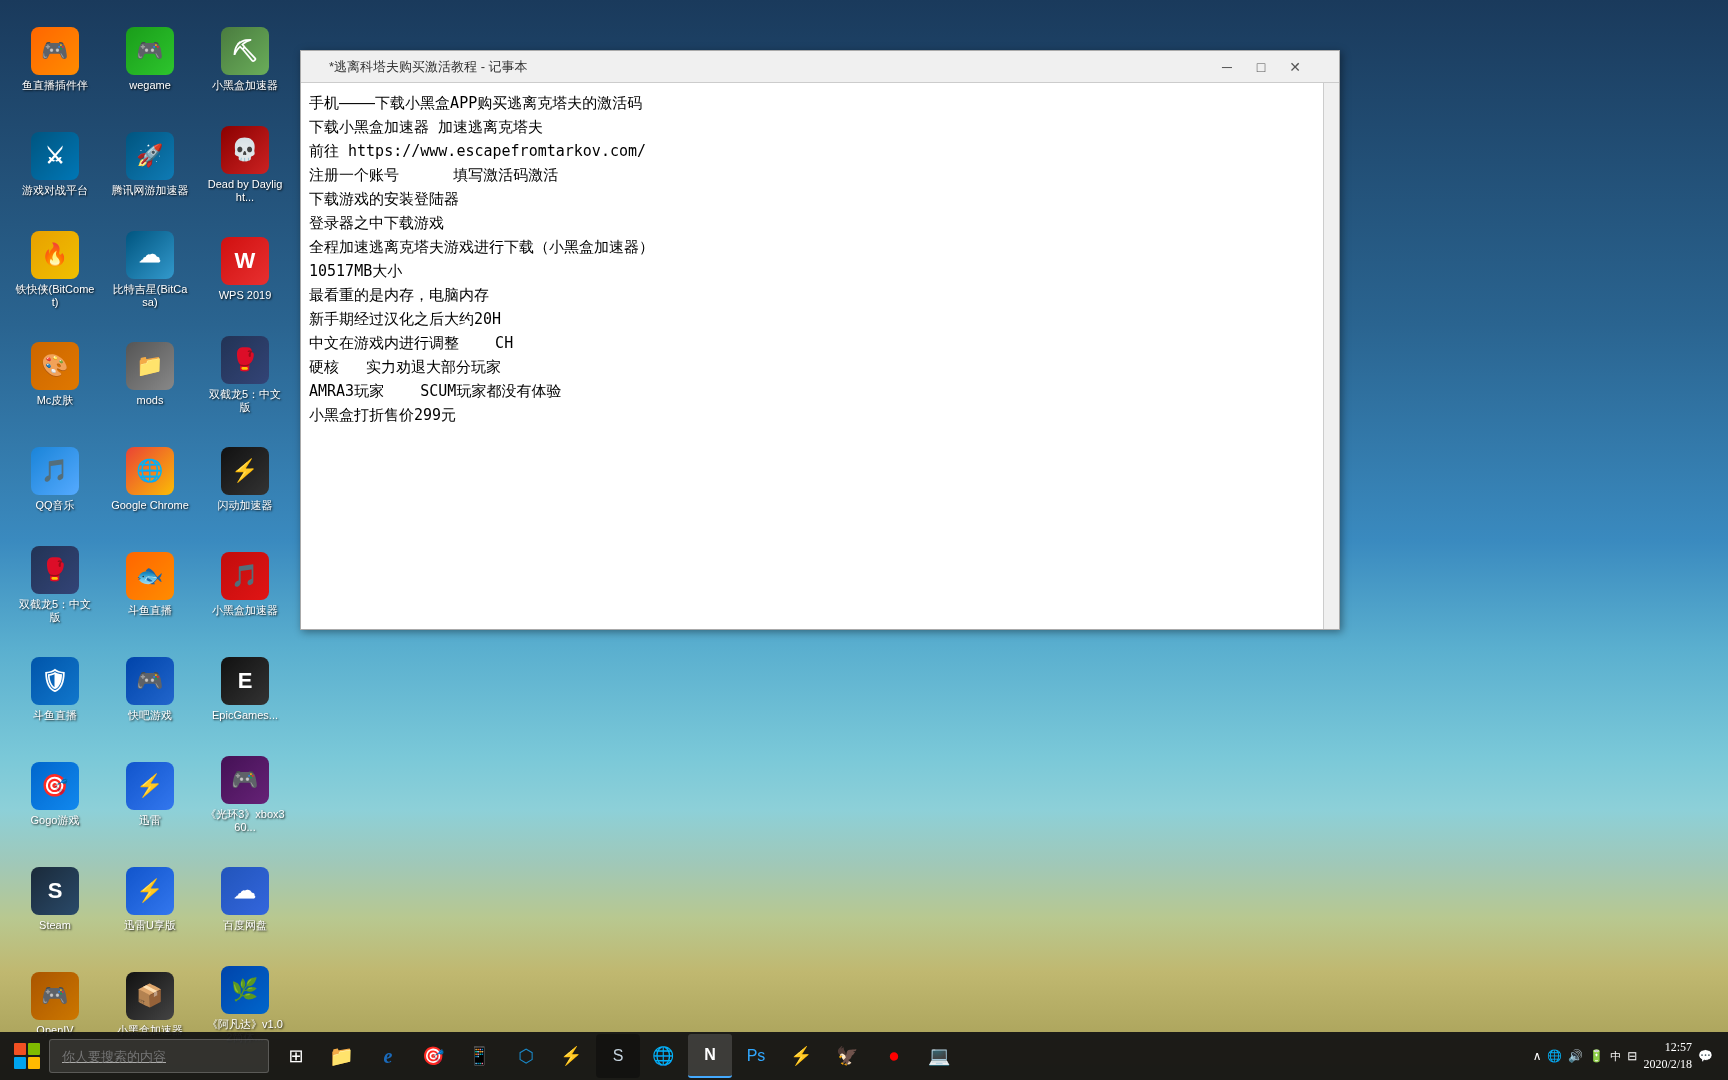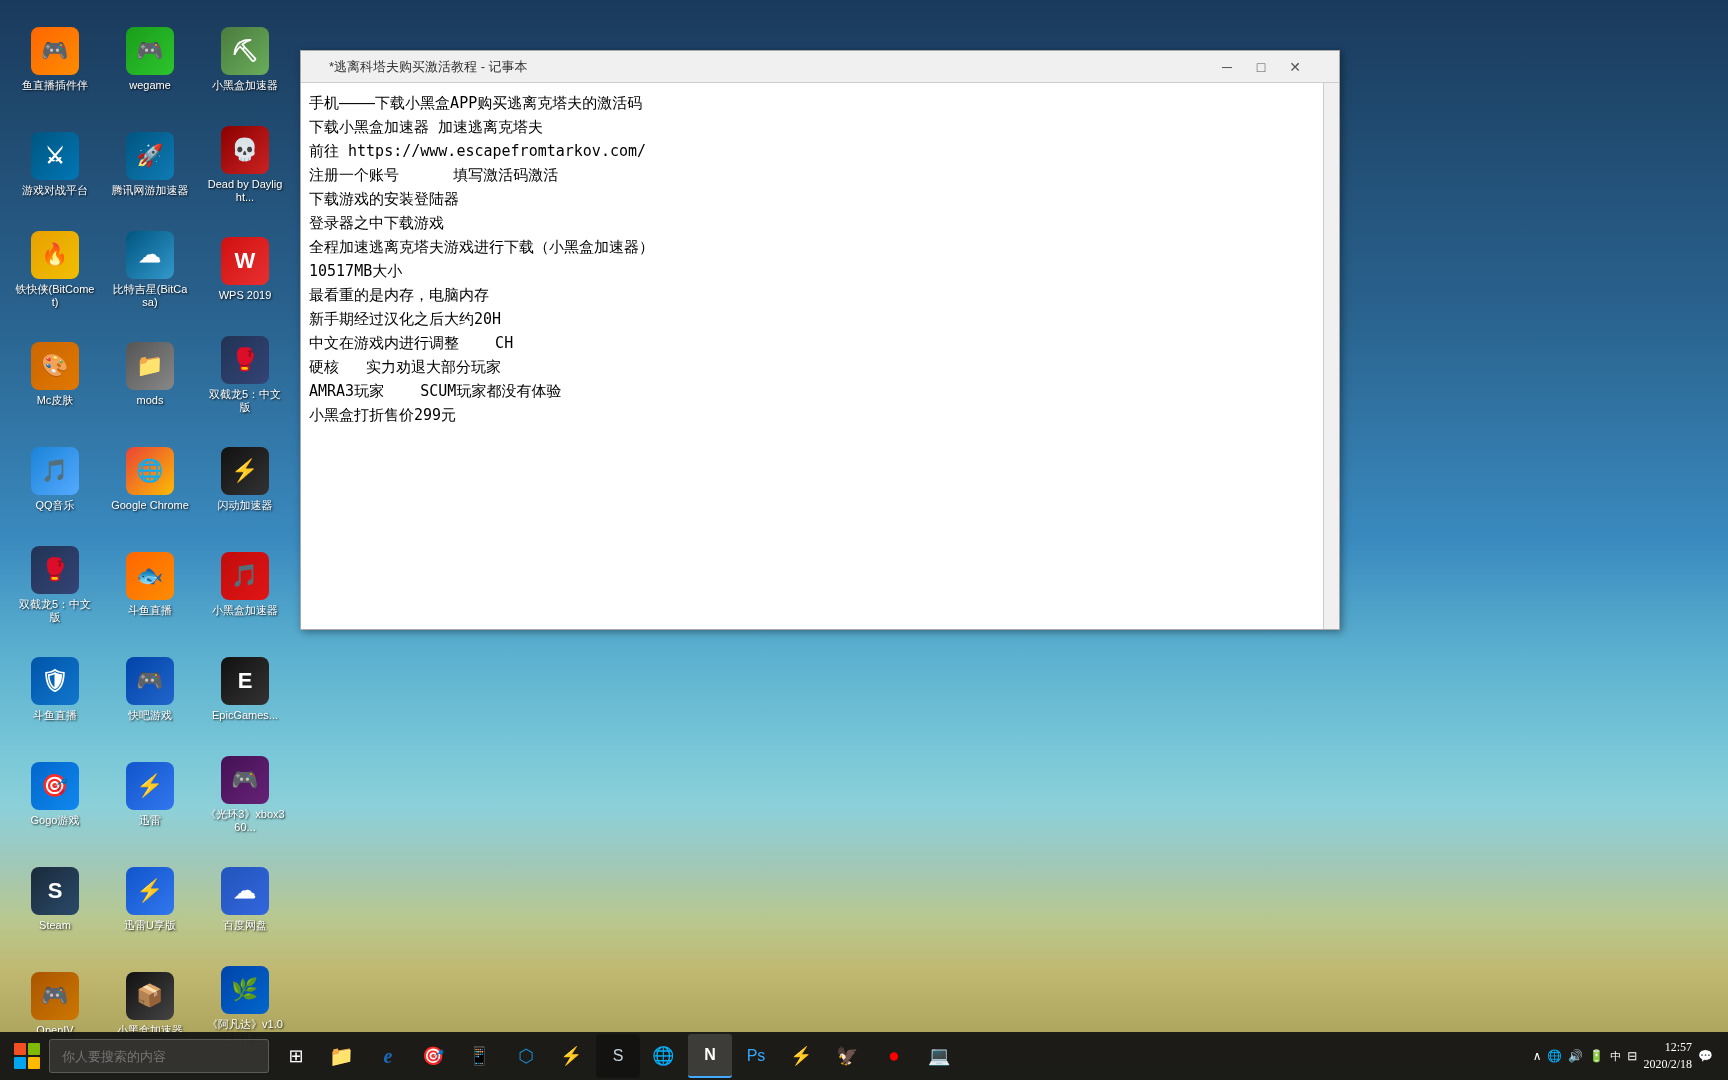--- a/index.html
+++ b/index.html
@@ -189,20 +189,21 @@
 
     .taskbar-search {
       background: rgba(255,255,255,0.1);
       border: 1px solid rgba(255,255,255,0.2);
       color: rgba(255,255,255,0.6);
       padding: 4px 12px;
       border-radius: 3px;
       font-size: 13px;
       width: 220px;
       height: 34px;
+      text-decoration: underline;
     }
 
     .taskbar-icons {
       display: flex;
       align-items: center;
       gap: 2px;
       margin-left: 5px;
     }
 
     .taskbar-icon {

